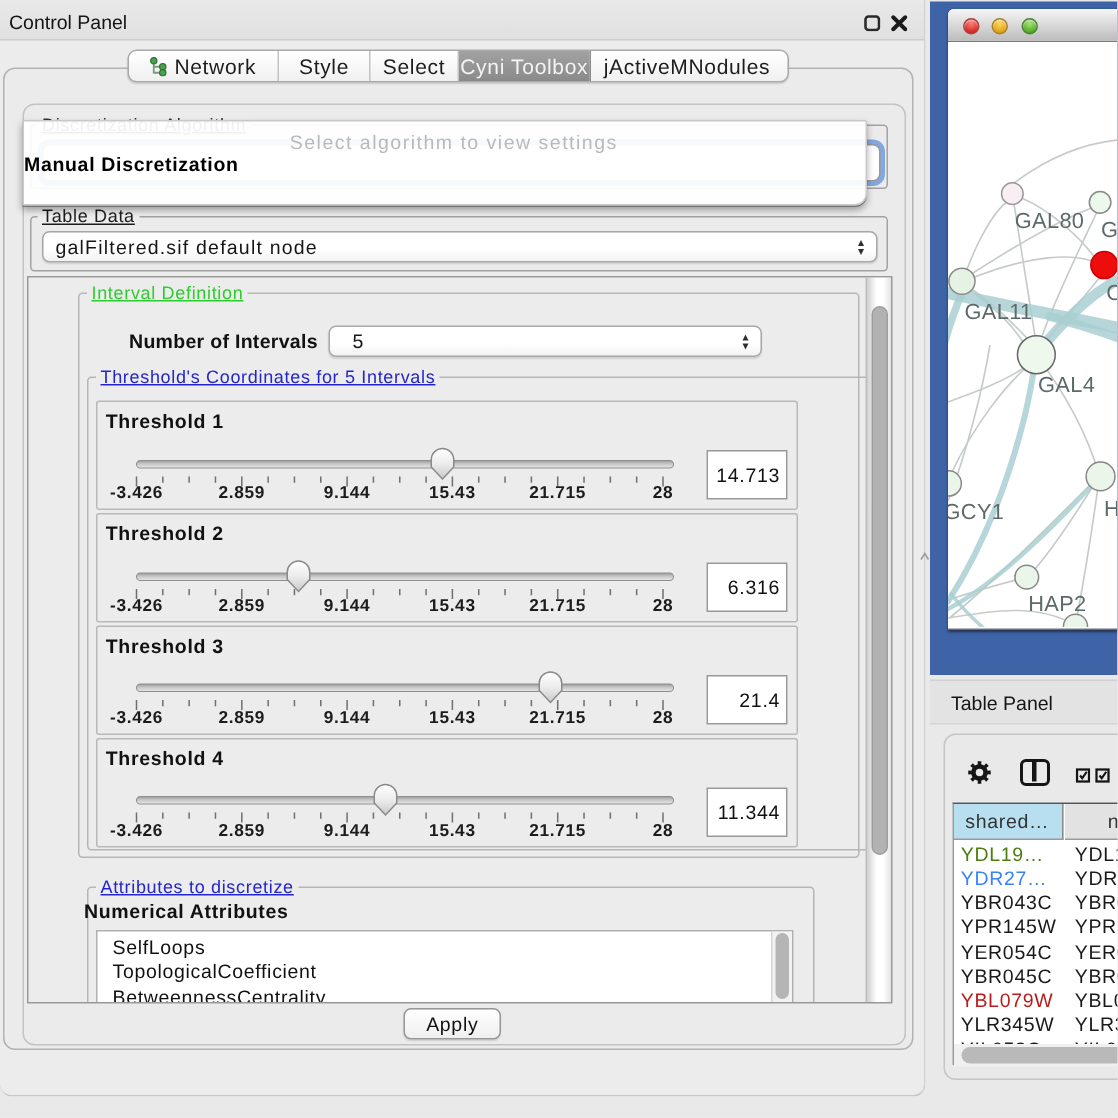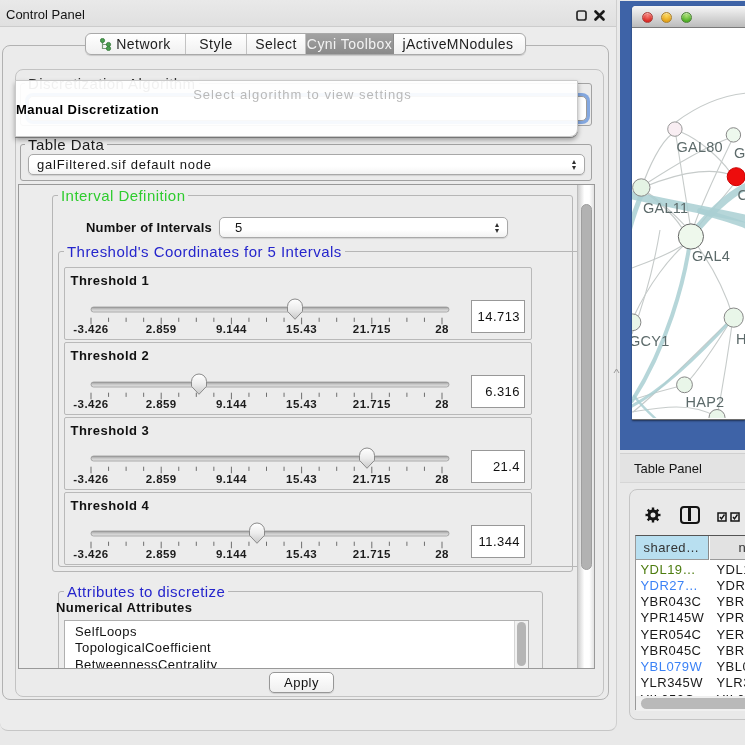--- a/index.html
+++ b/index.html
@@ -1,20 +1,20 @@
 <!DOCTYPE html>
 <html><head><meta charset="utf-8">
 <style>
 * { margin:0; padding:0; box-sizing:border-box; }
 html,body { width:745px; height:745px; overflow:hidden; }
 body { background:#e9e9e9; font-family:"Liberation Sans", sans-serif; font-size:13px; color:#111; letter-spacing:0.45px;
        position:relative; -webkit-font-smoothing:antialiased; }
 .abs { position:absolute; }
 .grp { position:absolute; border:1px solid #b6b6b6; border-radius:3px; }
-.grplbl { position:absolute; top:-8px; background:#ececec; padding:0 3px; line-height:15px; font-size:15px; }
+.grplbl { position:absolute; top:-8px; background:#ececec; padding:0 3px; line-height:15px; font-size:12px;text-decoration:underline; }
 .combo { position:absolute; background:linear-gradient(#ffffff,#ffffff 60%,#f2f2f2); border:1px solid #a8a8a8;
          border-radius:5px; box-shadow:0 1px 1px rgba(0,0,0,0.12); }
 .combo .ct { position:absolute; left:8px; top:0; bottom:0; display:flex; align-items:center; color:#161616; letter-spacing:0.8px; }
 .arr { position:absolute; width:0; height:0; border-left:2.4px solid transparent; border-right:2.4px solid transparent; }
 .arr.up { border-bottom:4px solid #2e2e2e; }
 .arr.dn { border-top:4px solid #2e2e2e; }
 .tf { position:absolute; background:#fff; border:1px solid #989898; text-align:right; padding-right:4px;
       font-size:13px; color:#111; display:flex; align-items:center; justify-content:flex-end; }
 .bold { font-weight:bold; }
 .seg { display:flex; position:absolute; background:linear-gradient(#ffffff,#f0f0f0); border:1px solid #a9a9a9;
@@ -300,21 +300,21 @@
 <div class="abs" style="left:5px;top:42.2px;font-size:13px;color:#3b82f6;">YDR27…</div>
 <div class="abs" style="left:81px;top:42.2px;font-size:13px;color:#1a1a1a;">YDR2</div>
 <div class="abs" style="left:5px;top:58.5px;font-size:13px;color:#1a1a1a;">YBR043C</div>
 <div class="abs" style="left:81px;top:58.5px;font-size:13px;color:#1a1a1a;">YBR0</div>
 <div class="abs" style="left:5px;top:74.8px;font-size:13px;color:#1a1a1a;">YPR145W</div>
 <div class="abs" style="left:81px;top:74.8px;font-size:13px;color:#1a1a1a;">YPR1</div>
 <div class="abs" style="left:5px;top:91.0px;font-size:13px;color:#1a1a1a;">YER054C</div>
 <div class="abs" style="left:81px;top:91.0px;font-size:13px;color:#1a1a1a;">YER0</div>
 <div class="abs" style="left:5px;top:107.2px;font-size:13px;color:#1a1a1a;">YBR045C</div>
 <div class="abs" style="left:81px;top:107.2px;font-size:13px;color:#1a1a1a;">YBR0</div>
-<div class="abs" style="left:5px;top:123.5px;font-size:13px;color:#3b82f6;">YBL079W</div>
+<div class="abs" style="left:5px;top:123.5px;font-size:13px;color:#b91c1c;">YBL079W</div>
 <div class="abs" style="left:81px;top:123.5px;font-size:13px;color:#1a1a1a;">YBL0</div>
 <div class="abs" style="left:5px;top:139.8px;font-size:13px;color:#1a1a1a;">YLR345W</div>
 <div class="abs" style="left:81px;top:139.8px;font-size:13px;color:#1a1a1a;">YLR3</div>
 <div class="abs" style="left:5px;top:156.0px;font-size:13px;color:#1a1a1a;">YIL052C</div>
 <div class="abs" style="left:81px;top:156.0px;font-size:13px;color:#1a1a1a;">YIL0</div>
 <div class="abs" style="left:0;top:160px;width:116px;height:15px;background:#f0f0f0;">
         <div class="abs" style="left:5px;top:2px;width:115px;height:11px;background:#b9b9b9;border-radius:6px;"></div>
       </div>
 </div>
 </div>

